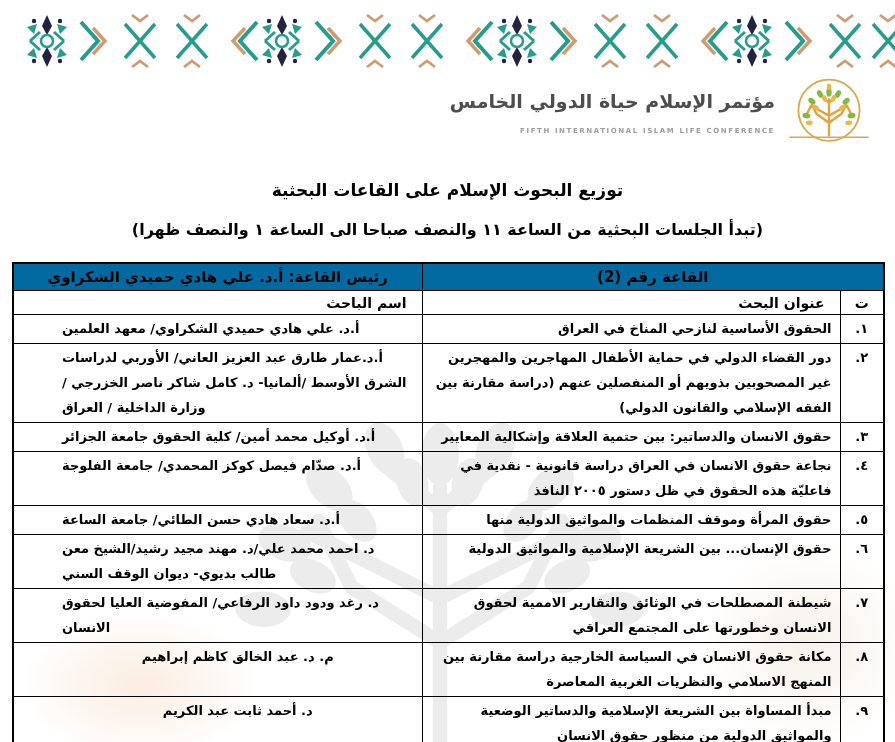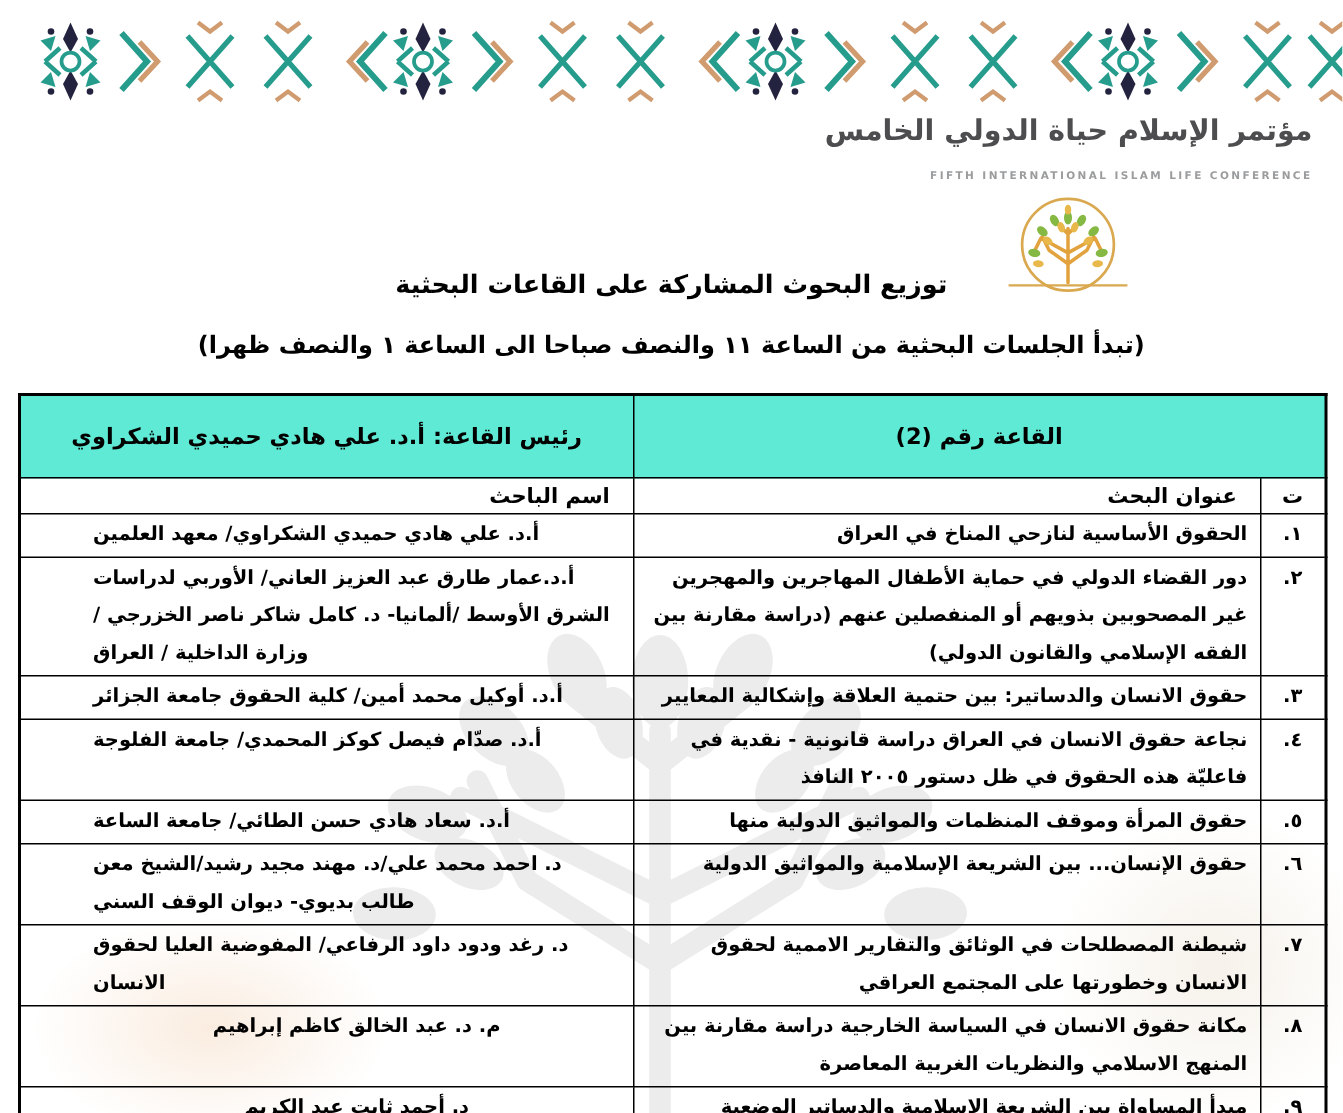--- a/index.html
+++ b/index.html
@@ -4,21 +4,21 @@
 <style>
   html,body{margin:0;padding:0;}
   body{
     width:895px;height:742px;position:relative;overflow:hidden;
     background:#ffffff;
     font-family:"DejaVu Sans",sans-serif;
   }
   
   .border-strip{position:absolute;top:12px;left:0;width:895px;height:58px;}
   
-  .logo{position:absolute;top:76px;right:20px;display:flex;align-items:center;gap:8px;direction:ltr;z-index:2;flex-direction:column;}
+  .logo{position:absolute;top:76px;right:20px;display:flex;align-items:center;gap:8px;direction:ltr;z-index:2;}
   .logo-text{text-align:right;}
   .logo-ar{font-size:19px;font-weight:bold;color:#4d4d4f;direction:rtl;white-space:nowrap;}
   .logo-en{font-size:7px;letter-spacing:1.6px;color:#9b9c9e;margin-top:15px;white-space:nowrap;font-weight:bold;}
   .logo-mark{width:92px;height:72px;}
   
   .page-title{position:absolute;top:180px;left:0;width:100%;text-align:center;
     font-size:17px;font-weight:bold;color:#000;direction:rtl;z-index:2;}
   .page-subtitle{position:absolute;top:220px;left:0;width:100%;text-align:center;
     font-size:16px;font-weight:bold;color:#000;direction:rtl;z-index:2;}
   
@@ -29,21 +29,21 @@
   .blob-right{left:700px;top:540px;width:220px;height:210px;
     background:radial-gradient(ellipse at center, rgba(240,232,220,0.6), rgba(240,232,220,0) 70%);}
   
   .table-wrap{position:absolute;top:262px;left:12px;width:871px;z-index:1;}
   table{width:100%;border-collapse:collapse;direction:rtl;table-layout:fixed;}
   td,th{border:1px solid #000;font-weight:bold;color:#000;}
   table{border:2px solid #000;}
   col.c-num{width:44px;}
   col.c-title{width:418px;}
   col.c-res{width:409px;}
-  tr.hall-row th{background:#5eead4;height:26px;font-size:15px;text-align:center;padding:14px 4px;}
+  tr.hall-row th{background:#0369a1;height:26px;font-size:15px;text-align:center;padding:0 4px;}
   tr.cols-row td{height:21px;font-size:14px;padding:1px 15px;vertical-align:middle;}
   tr.cols-row td.num-h{text-align:center;padding:1px 2px;}
   tr.cols-row td{text-align:right;}
   tbody td{font-size:13px;line-height:25px;padding:1px 8px 2px;vertical-align:top;}
   td.cell-num{text-align:center;padding:1px 2px;}
   td.cell-title{text-align:right;}
   td.cell-res{text-align:left;padding-left:48px;}
   tr.res-center td.cell-res{text-align:center;}
   tr.r1 {height:27px;} tr.r2{height:77px;} tr.r3{height:27px;}
   tr.r4 {height:52px;} tr.r5{height:27px;} tr.r6{height:52px;}
@@ -126,21 +126,21 @@
         <ellipse cx="55" cy="25" rx="2.6" ry="4" transform="rotate(20 55 25)"></ellipse>
       <ellipse cx="35" cy="35" rx="2.6" ry="4" transform="rotate(-55 35 35)"></ellipse>
         <ellipse cx="65" cy="35" rx="2.6" ry="4" transform="rotate(55 65 35)"></ellipse>
       <ellipse cx="28" cy="52" rx="2.6" ry="4" transform="rotate(-85 28 52)"></ellipse>
         <ellipse cx="72" cy="52" rx="2.6" ry="4" transform="rotate(85 72 52)"></ellipse>
       <ellipse cx="50" cy="12" rx="2.4" ry="3.6"></ellipse>
     </g>
   </svg>
 </div>
 
-<div class="page-title">توزيع البحوث المشاركة على القاعات البحثية</div>
+<div class="page-title">توزيع البحوث الإسلام على القاعات البحثية</div>
 <div class="page-subtitle">(تبدأ الجلسات البحثية من الساعة ١١ والنصف صباحا الى الساعة ١ والنصف ظهرا)</div>
 
 <div class="blob blob-left"></div>
 <div class="blob blob-right"></div>
 <svg class="watermark" viewBox="0 0 100 60" xmlns="http://www.w3.org/2000/svg">
   <g stroke="#ececec" fill="none" stroke-width="2.6" stroke-linecap="round">
     <path d="M50,60 L50,30 M50,42 L34,32 M50,42 L66,32 M50,34 L26,22 M50,34 L74,22 M50,30 L50,14 M34,32 L28,20 M66,32 L72,20 M50,18 L40,10 M50,18 L60,10"></path>
   </g>
   <g fill="#ececec">
     <ellipse cx="50" cy="8" rx="3.4" ry="5.6"></ellipse>

